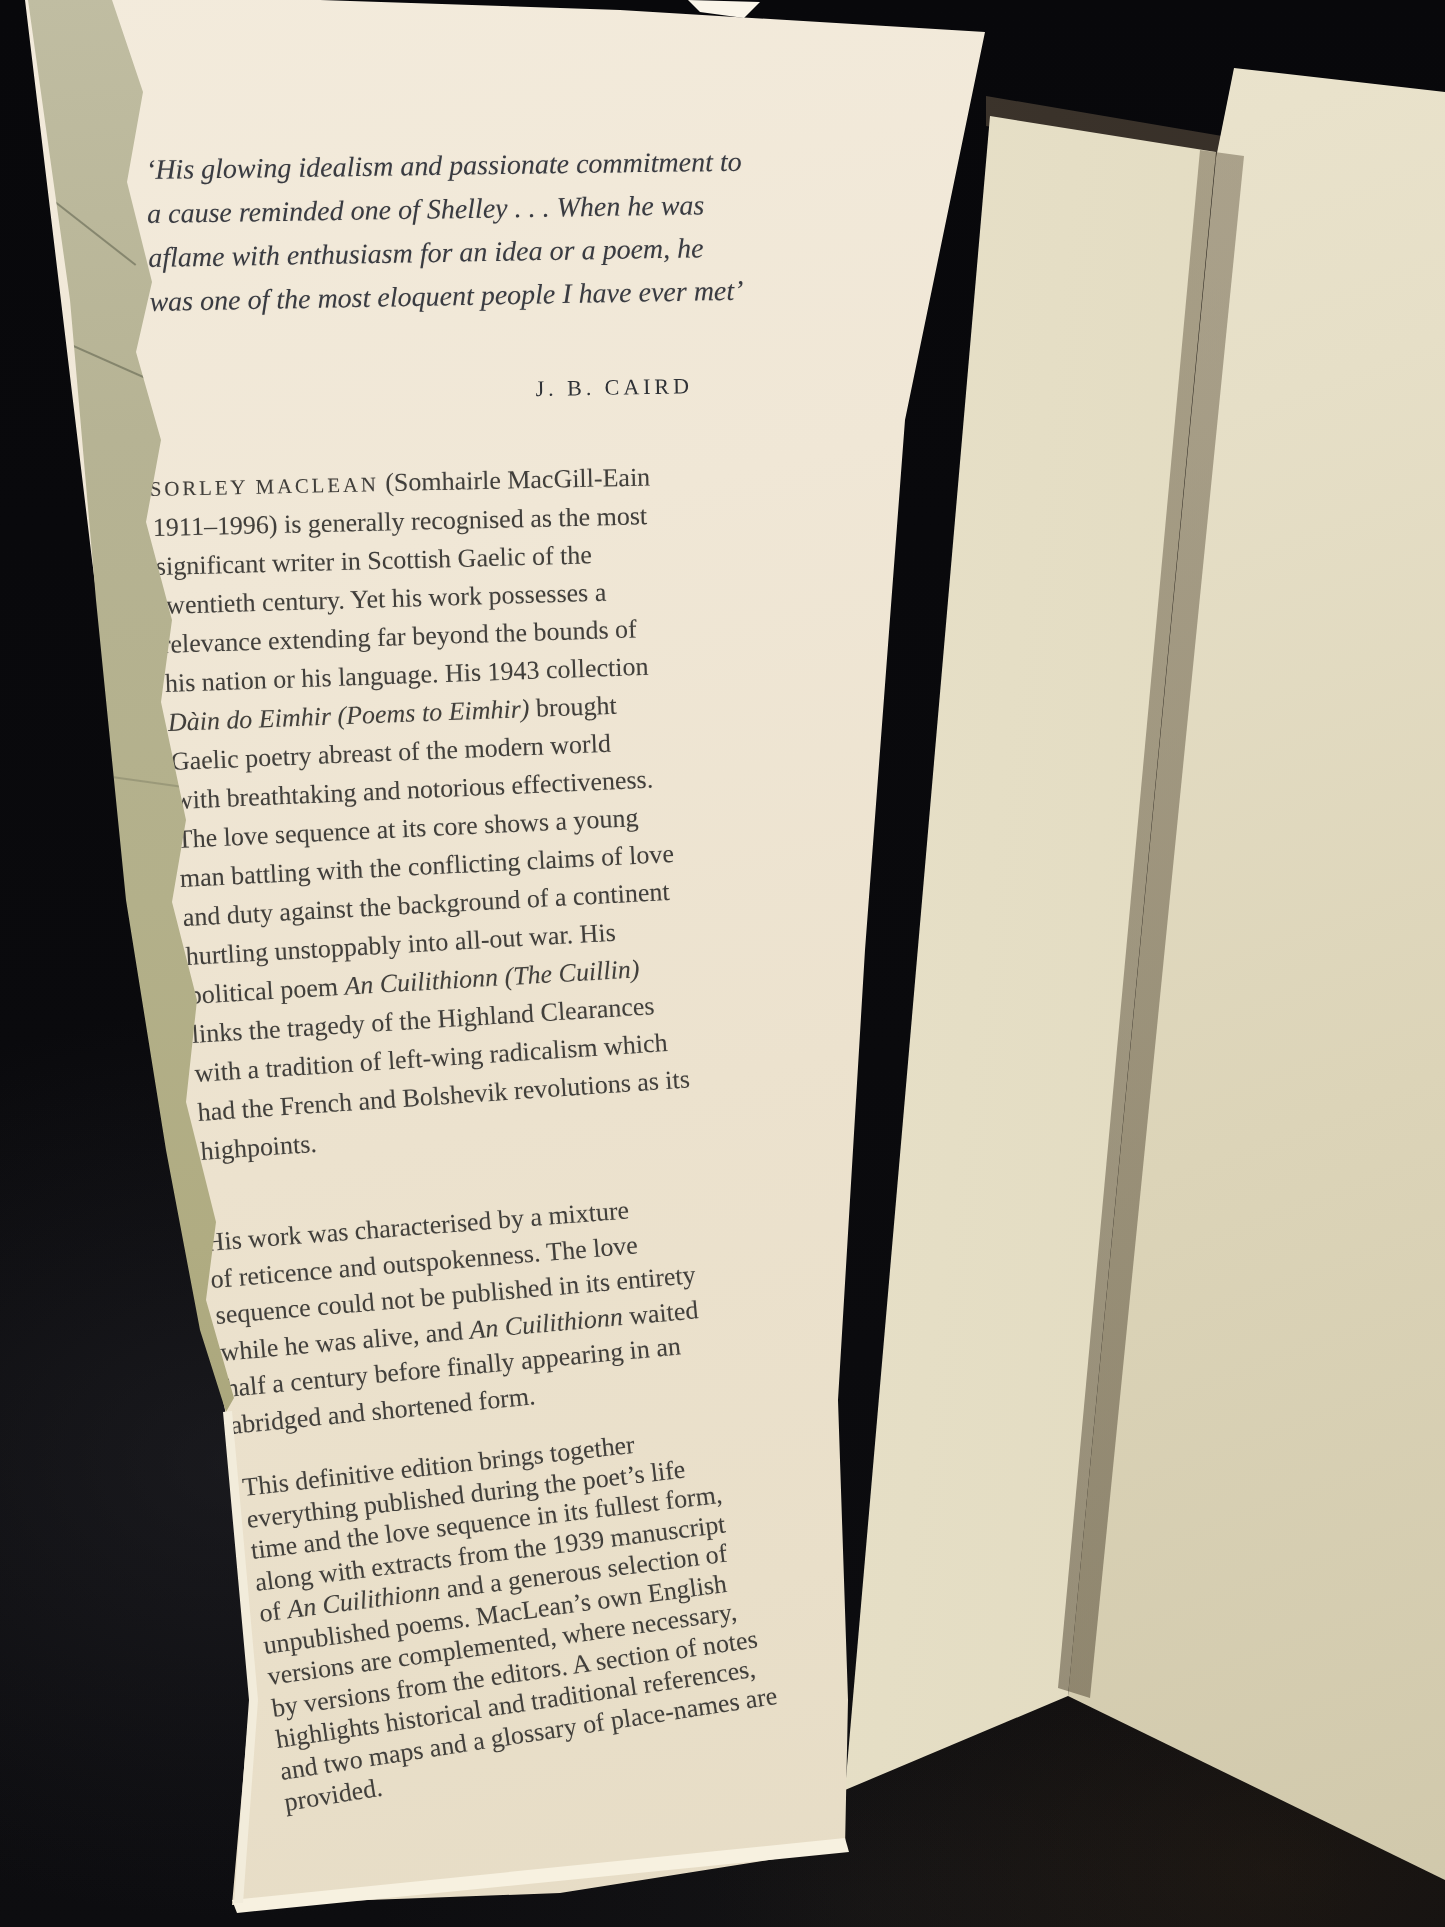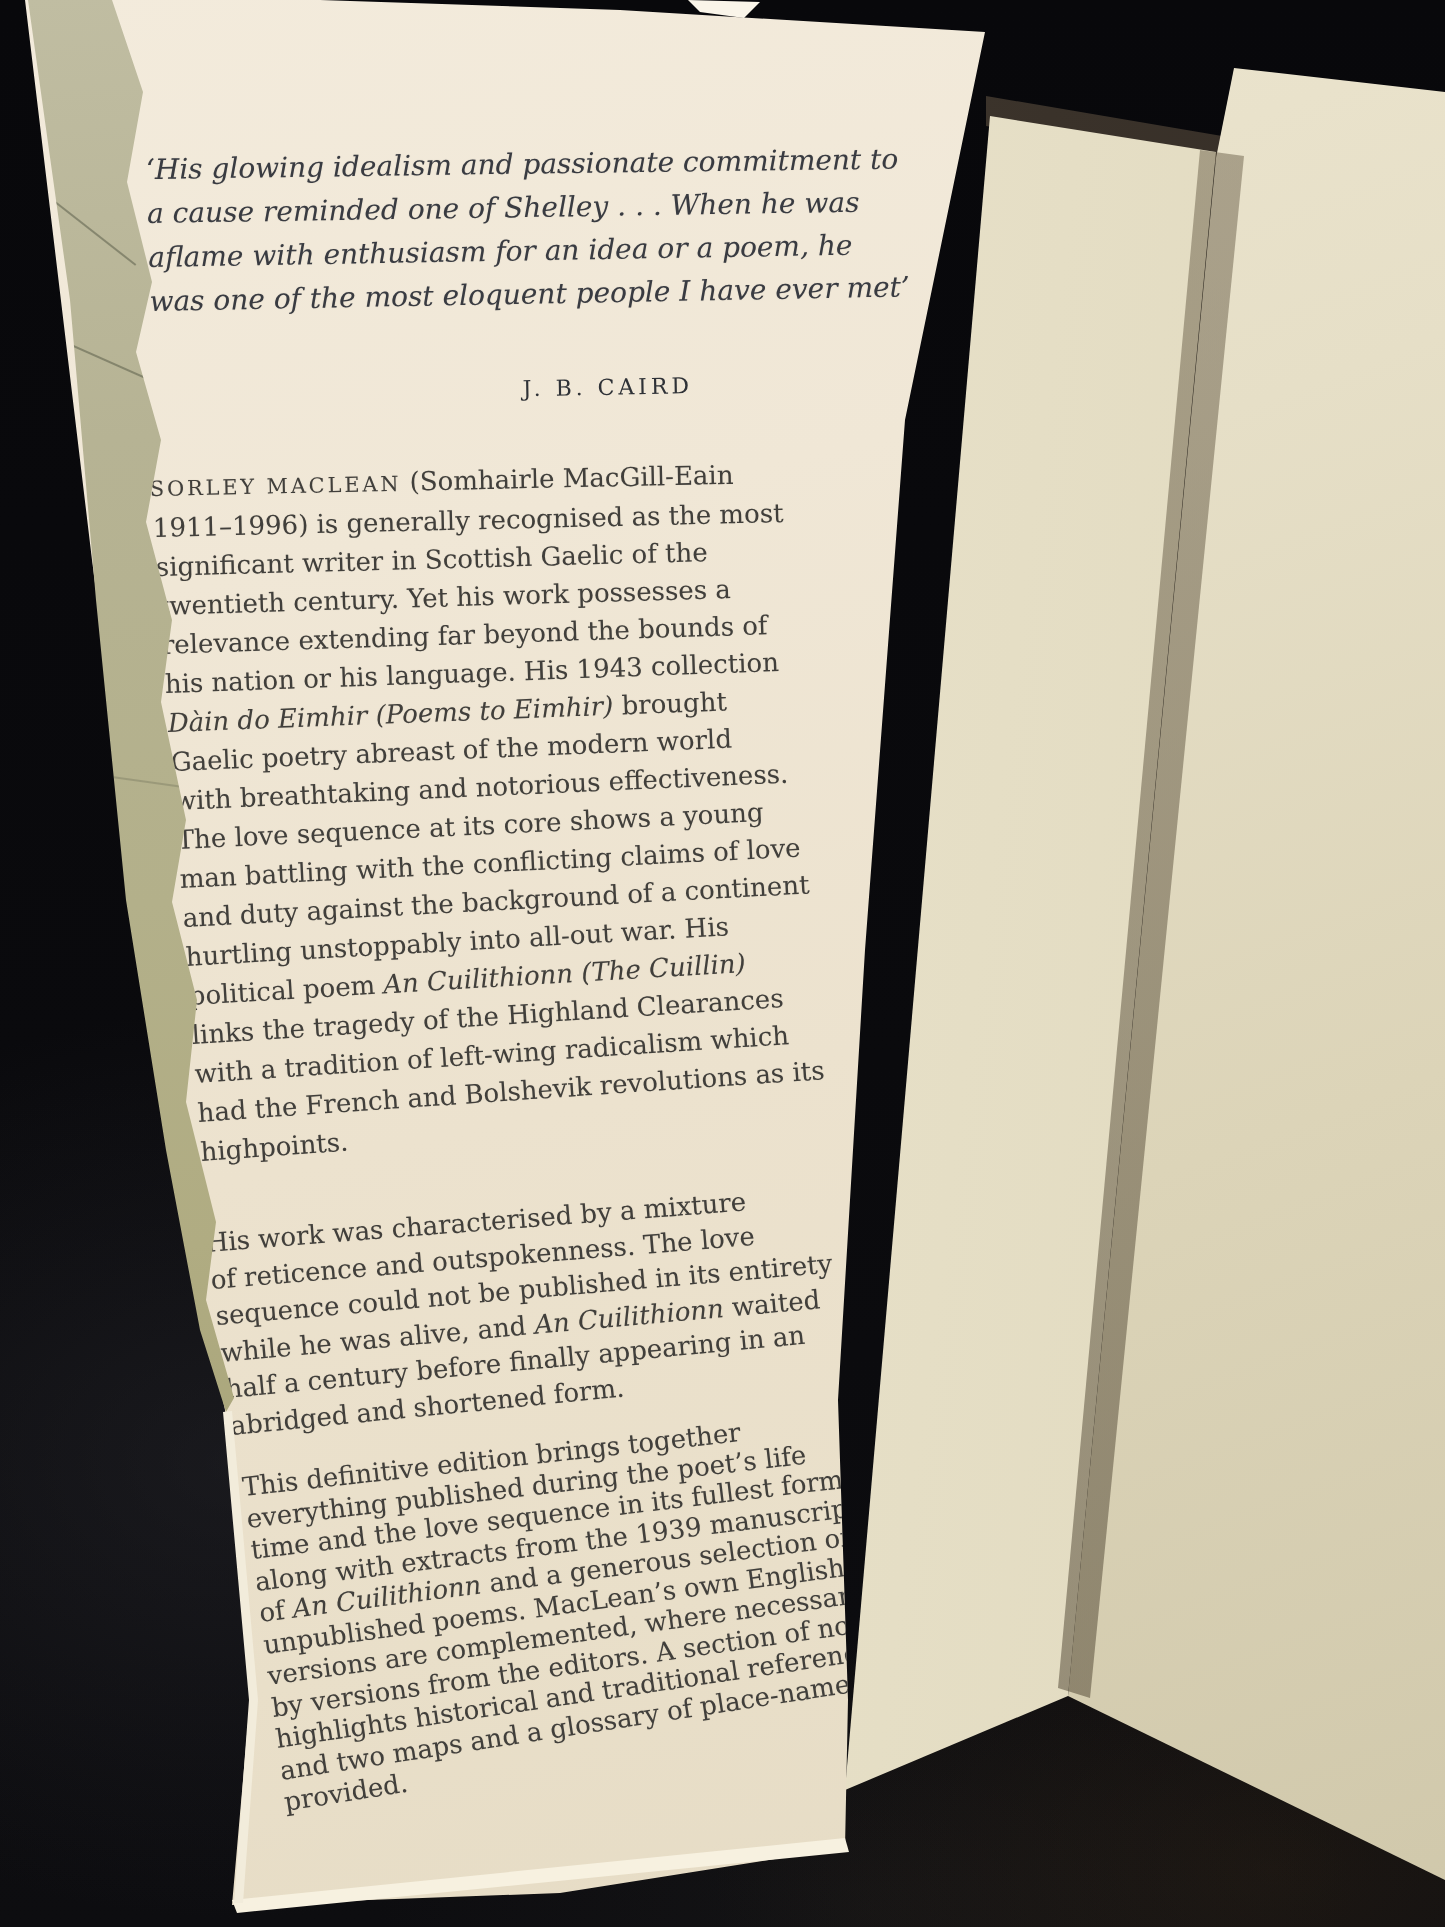--- a/index.html
+++ b/index.html
@@ -33,20 +33,21 @@
   }
 
   
   .flap {
     clip-path: polygon(25px 0px, 320px 0px, 620px 10px, 985px 32px,
                        905px 420px, 865px 950px, 838px 1400px, 848px 1700px,
                        845px 1848px, 560px 1893px, 232px 1905px,
                        250px 1700px, 225px 1410px, 162px 1100px, 92px 560px);
     background:
       linear-gradient(168deg, #f3ebdc 0%, #f0e7d6 28%, #ece2ce 55%, #e9dfc9 78%, #e5dbc4 100%);
+    font-family: Liberation Serif, serif;
   }
   .torn-edge {
     clip-path: polygon(28px 0px, 70px 300px, 96px 600px, 126px 900px, 166px 1150px, 200px 1330px, 226px 1412px,
                        234px 1398px, 206px 1300px, 216px 1222px, 186px 1102px, 197px 1000px, 172px 902px,
                        186px 820px, 161px 702px, 172px 620px, 146px 522px, 161px 440px, 136px 352px,
                        152px 282px, 127px 182px, 143px 92px, 112px 0px);
     background: linear-gradient(176deg,#c0bda2 0%, #b6b394 22%, #b3b08a 45%, #b0ac82 62%, #a5a176 82%, #99966c 100%);
   }
   .crease { position:absolute; background:rgba(72,76,58,.45); height:2px; transform-origin:0 0; }
   .c1 { left:26px; top:178px; width:140px; transform:rotate(38deg); }

